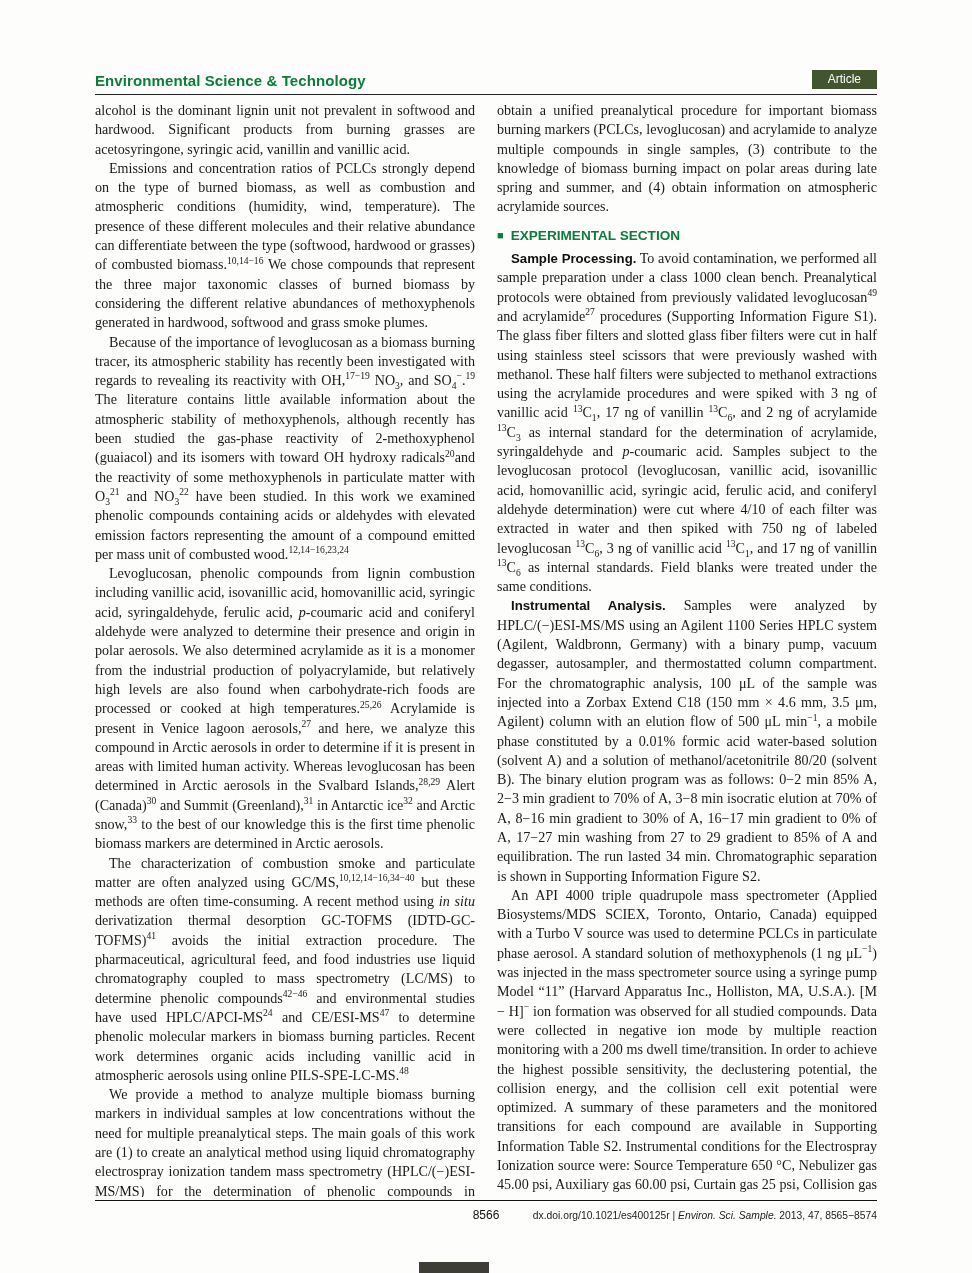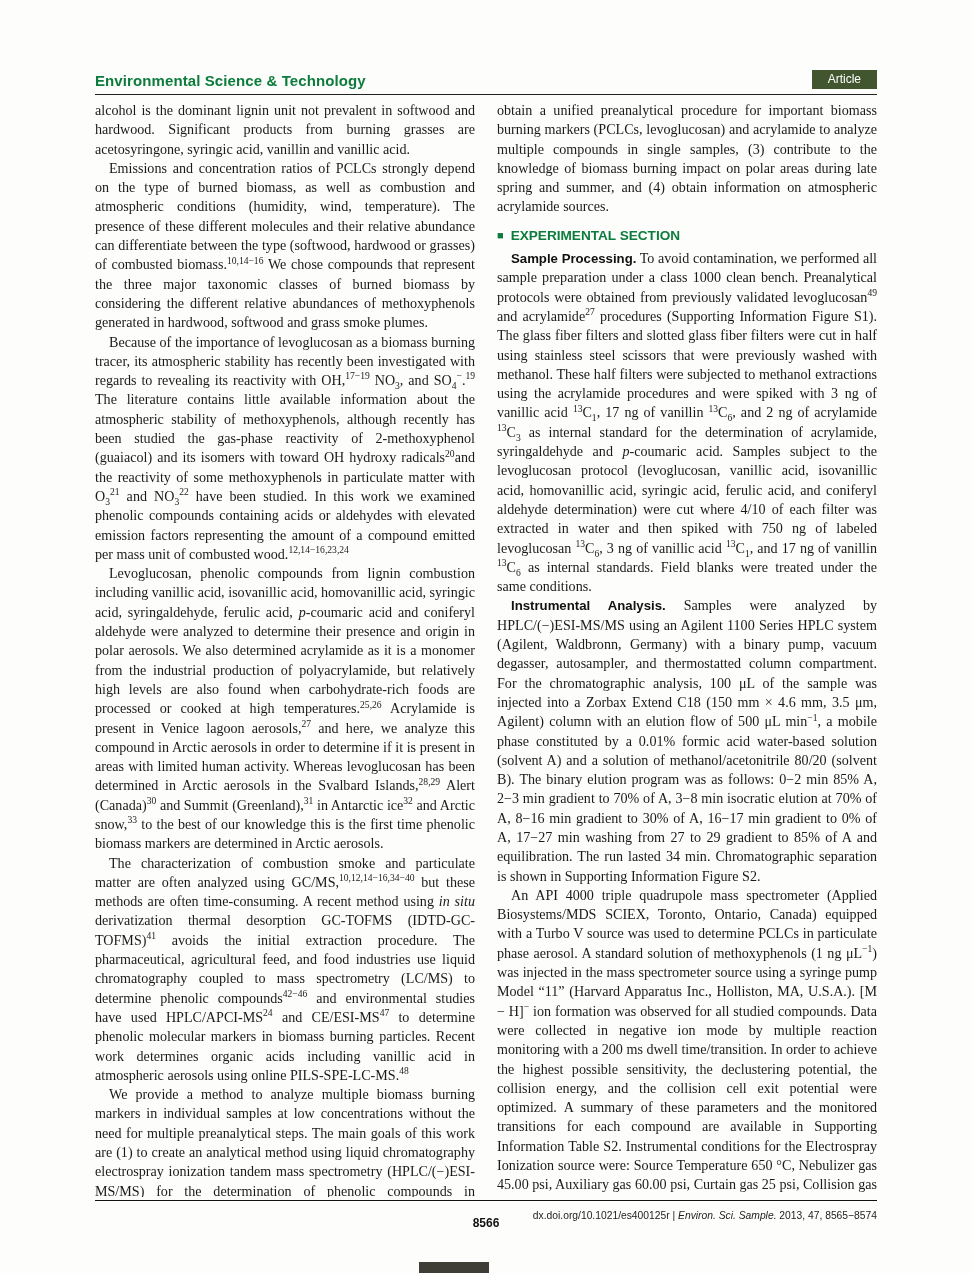--- a/index.html
+++ b/index.html
@@ -43,21 +43,21 @@
   .runin {
     font-family:"Liberation Sans", sans-serif; font-weight:bold;
     font-size:13.2px; color:#111;
   }
   .footer {
     position:absolute; top:1200px; left:95px; width:782px;
     border-top:1px solid #111; padding-top:7px; height:24px;
   }
   .pagenum {
     position:absolute; left:50%; transform:translateX(-50%); top:7px;
-    font-family:"Liberation Sans", sans-serif; font-weight:bold; font-size:12px; color:#111;margin-top:8px;
+    font-family:"Liberation Sans", sans-serif; font-weight:normal; font-size:12px; color:#111;
   }
   .doi {
     position:absolute; right:0; top:9px;
     font-family:"Liberation Sans", sans-serif; font-size:10.3px; color:#222;
   }
   .bottom-mark {
     position:absolute; left:419px; top:1262px; width:70px; height:11px;
     background:#3e3e37;
   }
 </style>

